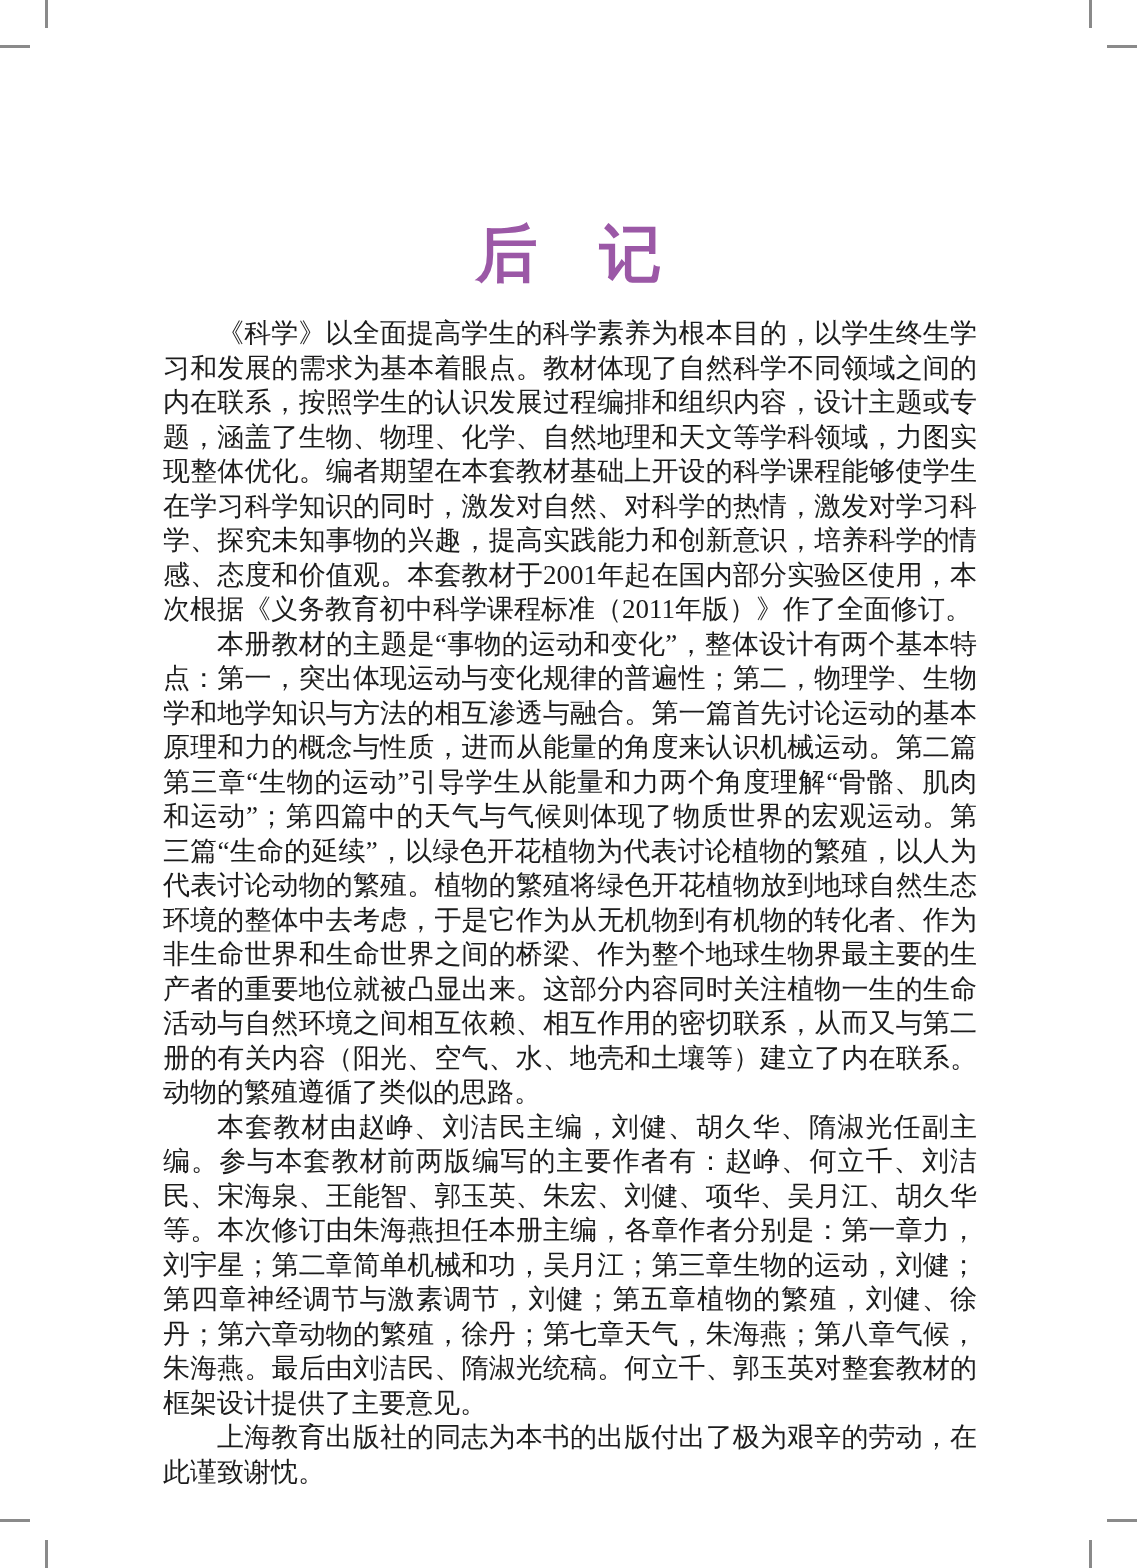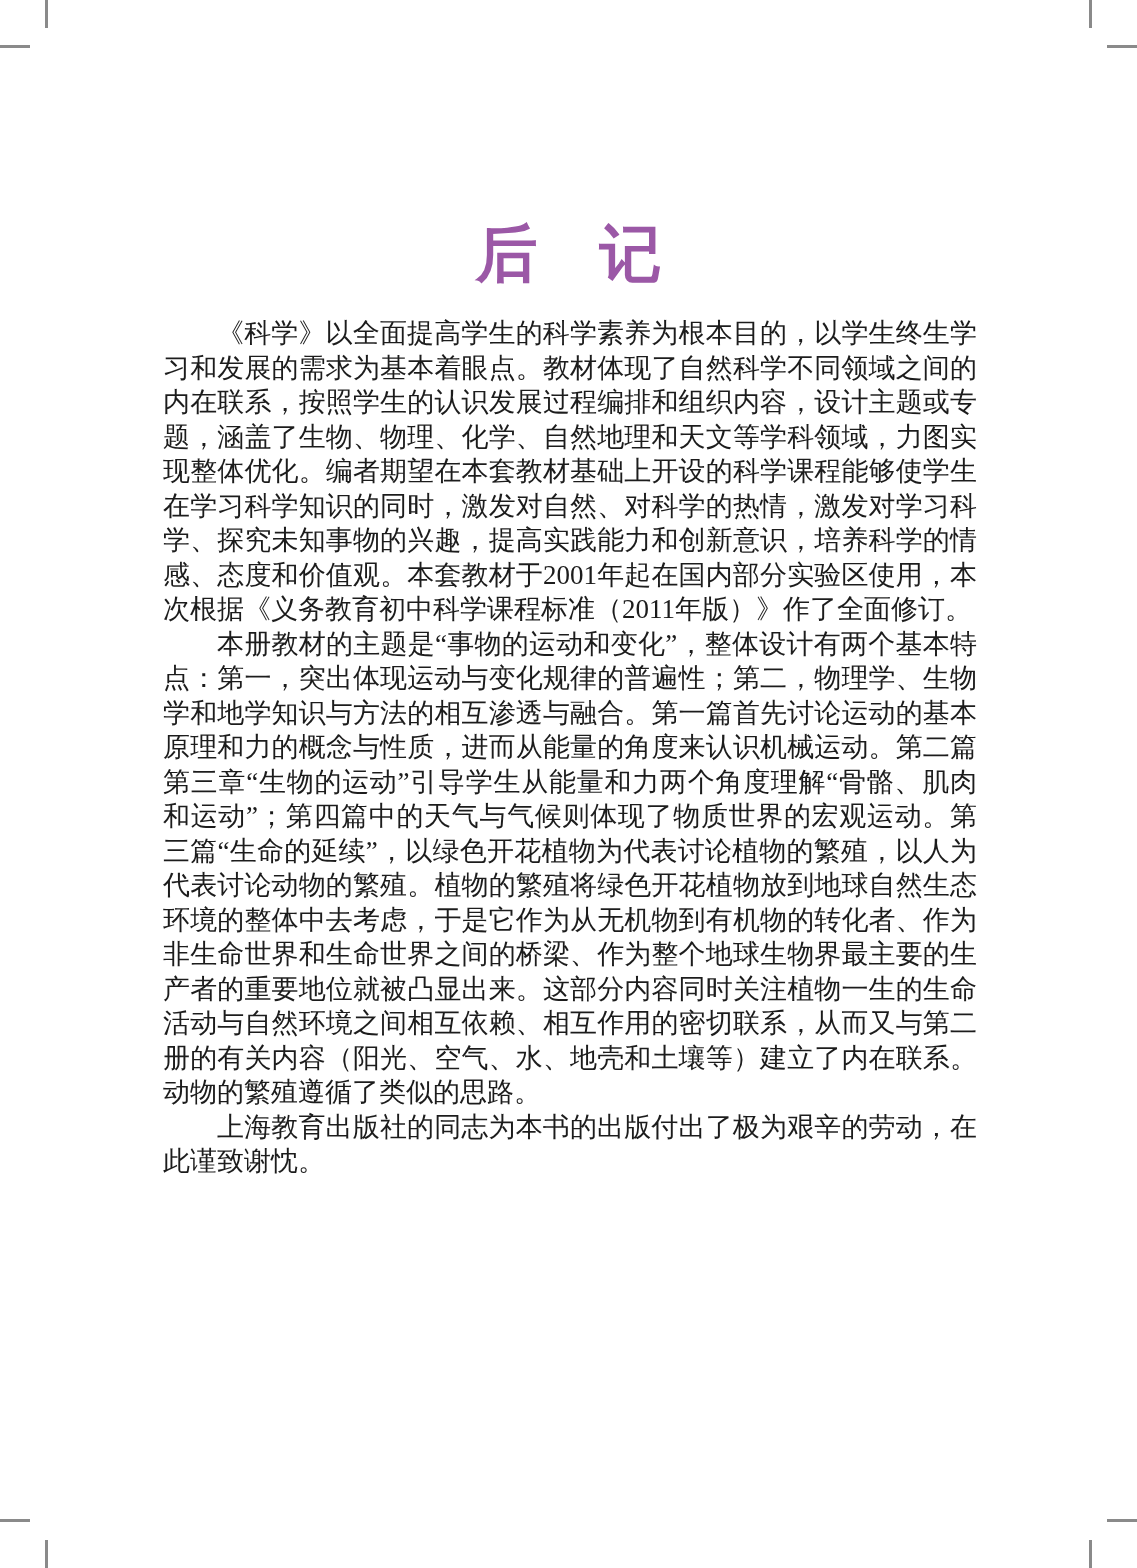--- a/index.html
+++ b/index.html
@@ -74,17 +74,18 @@
   <div class="crop bl-h" style="background: rgb(138, 138, 138);"></div>
   <div class="crop bl-v" style="background: rgb(138, 138, 138);"></div>
   <div class="crop br-h" style="background: rgb(138, 138, 138);"></div>
   <div class="crop br-v" style="background: rgb(138, 138, 138);"></div>
 
   <h1 class="title" style="color: rgb(155, 88, 166);">后　记</h1>
 
   <div class="content">
     <p>《科学》以全面提高学生的科学素养为根本目的，以学生终生学习和发展的需求为基本着眼点。教材体现了自然科学不同领域之间的内在联系，按照学生的认识发展过程编排和组织内容，设计主题或专题，涵盖了生物、物理、化学、自然地理和天文等学科领域，力图实现整体优化。编者期望在本套教材基础上开设的科学课程能够使学生在学习科学知识的同时，激发对自然、对科学的热情，激发对学习科学、探究未知事物的兴趣，提高实践能力和创新意识，培养科学的情感、态度和价值观。本套教材于2001年起在国内部分实验区使用，本次根据《义务教育初中科学课程标准（2011年版）》作了全面修订。</p>
     <p>本册教材的主题是“事物的运动和变化”，整体设计有两个基本特点：第一，突出体现运动与变化规律的普遍性；第二，物理学、生物学和地学知识与方法的相互渗透与融合。第一篇首先讨论运动的基本原理和力的概念与性质，进而从能量的角度来认识机械运动。第二篇第三章“生物的运动”引导学生从能量和力两个角度理解“骨骼、肌肉和运动”；第四篇中的天气与气候则体现了物质世界的宏观运动。第三篇“生命的延续”，以绿色开花植物为代表讨论植物的繁殖，以人为代表讨论动物的繁殖。植物的繁殖将绿色开花植物放到地球自然生态环境的整体中去考虑，于是它作为从无机物到有机物的转化者、作为非生命世界和生命世界之间的桥梁、作为整个地球生物界最主要的生产者的重要地位就被凸显出来。这部分内容同时关注植物一生的生命活动与自然环境之间相互依赖、相互作用的密切联系，从而又与第二册的有关内容（阳光、空气、水、地壳和土壤等）建立了内在联系。动物的繁殖遵循了类似的思路。</p>
+    <p>本套教材由赵峥、刘洁民主编，刘健、胡久华、隋淑光任副主编。参与本套教材前两版编写的主要作者有：赵峥、何立千、刘洁民、宋海泉、王能智、郭玉英、朱宏、刘健、项华、吴月江、胡久华等。本次修订由朱海燕担任本册主编，各章作者分别是：第一章力，刘宇星；第二章简单机械和功，吴月江；第三章生物的运动，刘健；第四章神经调节与激素调节，刘健；第五章植物的繁殖，刘健、徐丹；第六章动物的繁殖，徐丹；第七章天气，朱海燕；第八章气候，朱海燕。最后由刘洁民、隋淑光统稿。何立千、郭玉英对整套教材的框架设计提供了主要意见。</p>
     <p>上海教育出版社的同志为本书的出版付出了极为艰辛的劳动，在此谨致谢忱。</p>
 
   </div>
 
 </div>
 
 </body></html>

